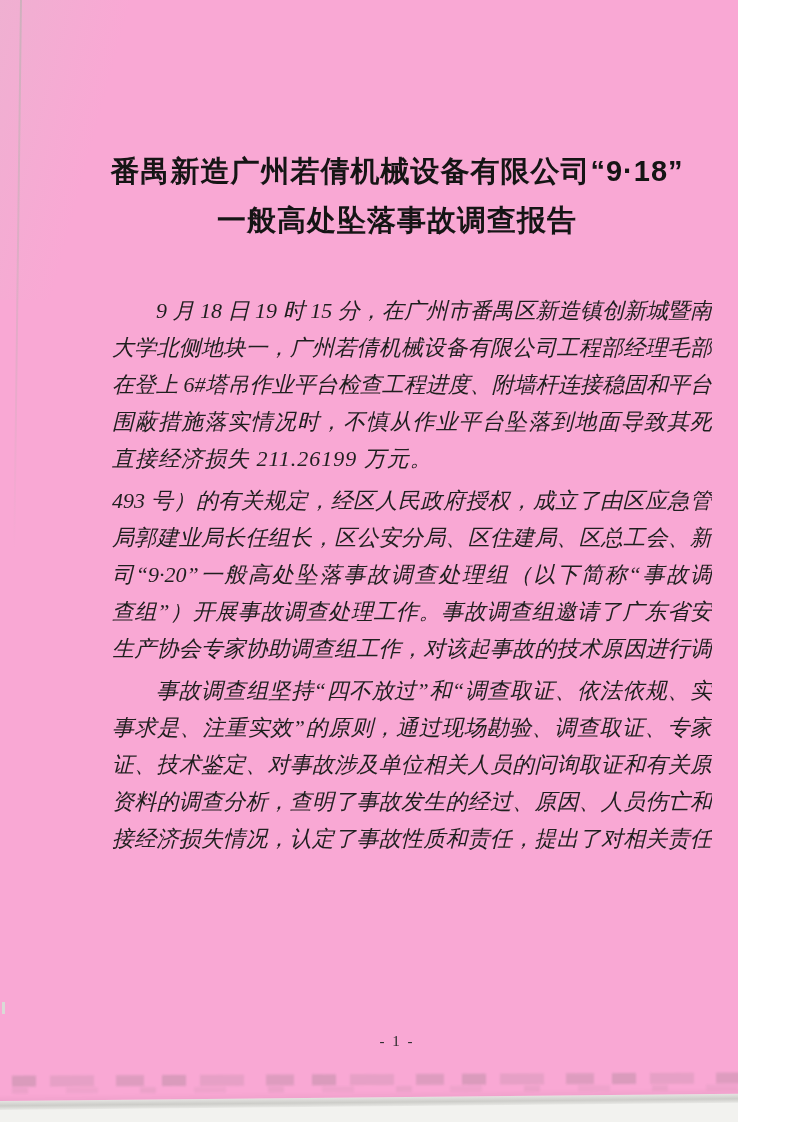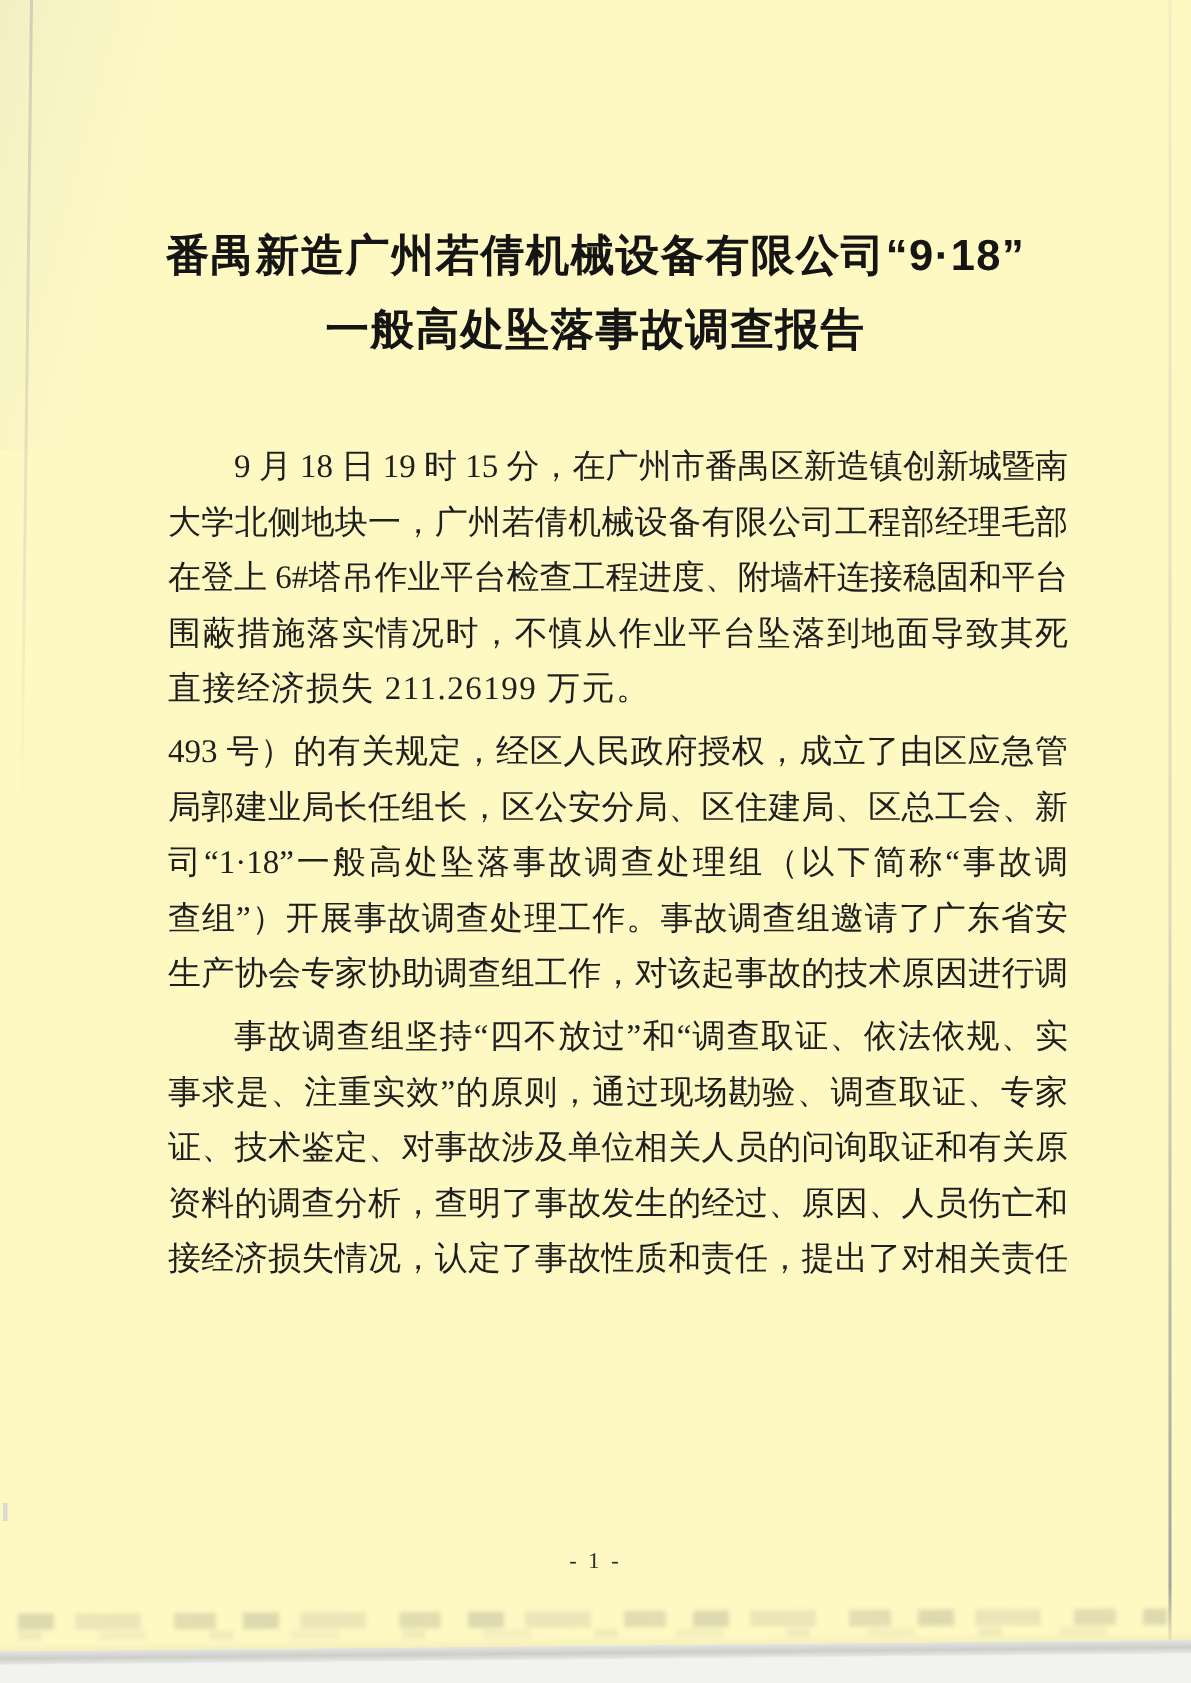--- a/index.html
+++ b/index.html
@@ -2,23 +2,23 @@
 <html lang="zh"><head>
 <meta charset="utf-8">
 <style>
   html, body {
     margin: 0;
     padding: 0;
     background: #ffffff;
   }
   .page {
     position: relative;
-    width: 794px;
+    width: 738px;
     height: 1122px;
-    background: #fef9c3;
+    background: #f9a8d4;
     overflow: hidden;
     font-family: "Liberation Serif", serif;
     color: #1f1f1f;
   }
 
   
   .corner-shade {
     position: absolute; left: 0; top: 0;
     width: 140px; height: 300px;
     background: linear-gradient(105deg, rgba(205,205,200,0.22), rgba(205,205,200,0) 60%);
@@ -84,20 +84,21 @@
     font-weight: 700;
     font-size: 29px;
     line-height: 49px;
     color: #151515;
     letter-spacing: 1px;
   }
   .doc-body {
     position: absolute; left: 112px; top: 292px;
     width: 600px;
     font-size: 22px;
+    font-style: italic;
   }
   .para { margin: 0 0 5px 0; }
   .line {
     height: 37px;
     line-height: 37px;
     text-align: justify;
     text-align-last: justify;
     overflow: hidden;
     white-space: normal;
   }
@@ -140,21 +141,21 @@
       <div class="para">
         <div class="line indent">9 月 18 日 19 时 15 分，在广州市番禺区新造镇创新城暨南</div>
         <div class="line">大学北侧地块一，广州若倩机械设备有限公司工程部经理毛部冬</div>
         <div class="line">在登上 6#塔吊作业平台检查工程进度、附墙杆连接稳固和平台</div>
         <div class="line">围蔽措施落实情况时，不慎从作业平台坠落到地面导致其死亡，</div>
         <div class="line plain">直接经济损失 211.26199 万元。</div>
       </div>
       <div class="para">
         <div class="line">493 号）的有关规定，经区人民政府授权，成立了由区应急管理</div>
         <div class="line">局郭建业局长任组长，区公安分局、区住建局、区总工会、新造</div>
-        <div class="line">司“1·18”一般高处坠落事故调查处理组（以下简称“事故调</div>
+        <div class="line">司“9·20”一般高处坠落事故调查处理组（以下简称“事故调</div>
         <div class="line">查组”）开展事故调查处理工作。事故调查组邀请了广东省安全</div>
         <div class="line">生产协会专家协助调查组工作，对该起事故的技术原因进行调查</div>
       </div>
       <div class="para">
         <div class="line indent">事故调查组坚持“四不放过”和“调查取证、依法依规、实</div>
         <div class="line">事求是、注重实效”的原则，通过现场勘验、调查取证、专家论</div>
         <div class="line">证、技术鉴定、对事故涉及单位相关人员的问询取证和有关原始</div>
         <div class="line">资料的调查分析，查明了事故发生的经过、原因、人员伤亡和直</div>
         <div class="line">接经济损失情况，认定了事故性质和责任，提出了对相关责任人</div>
       </div>

